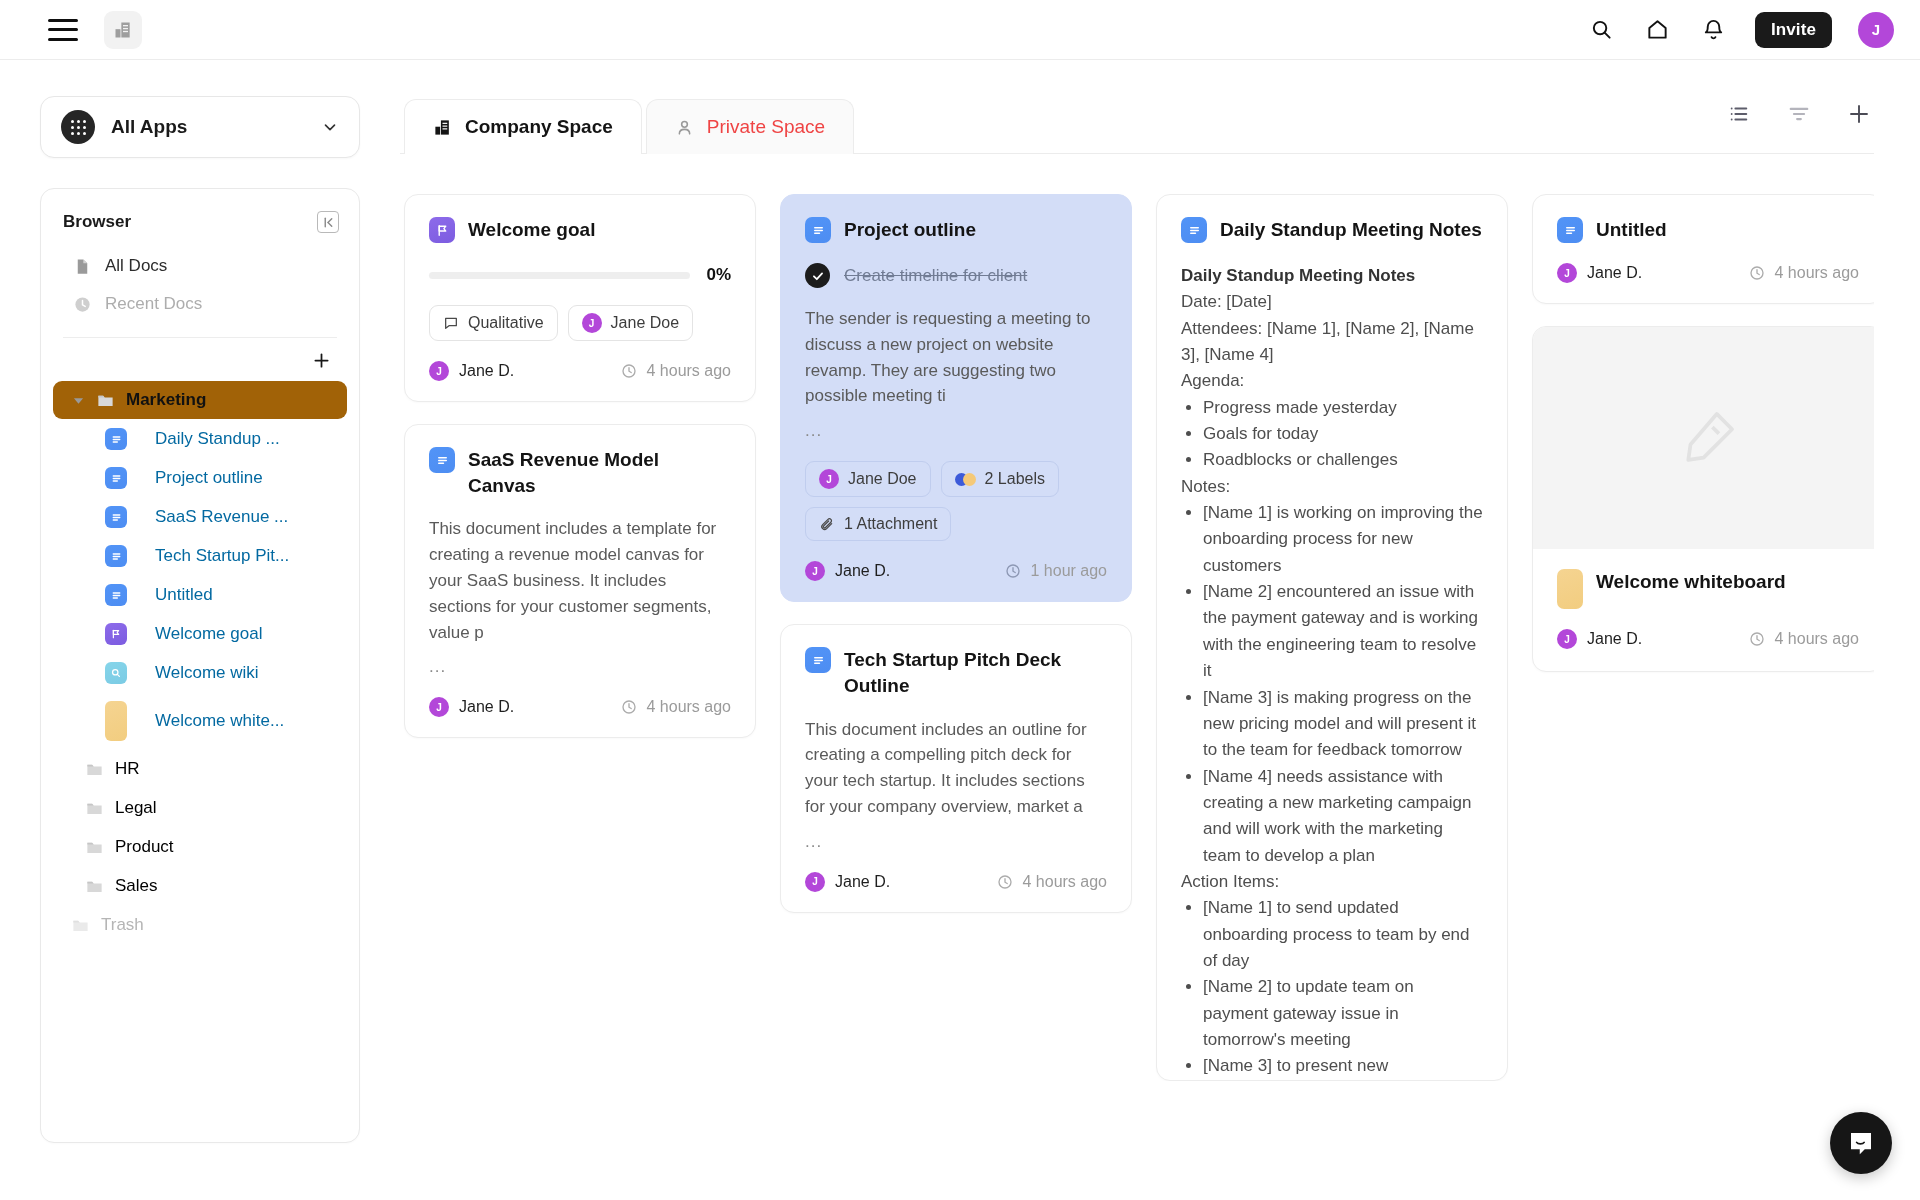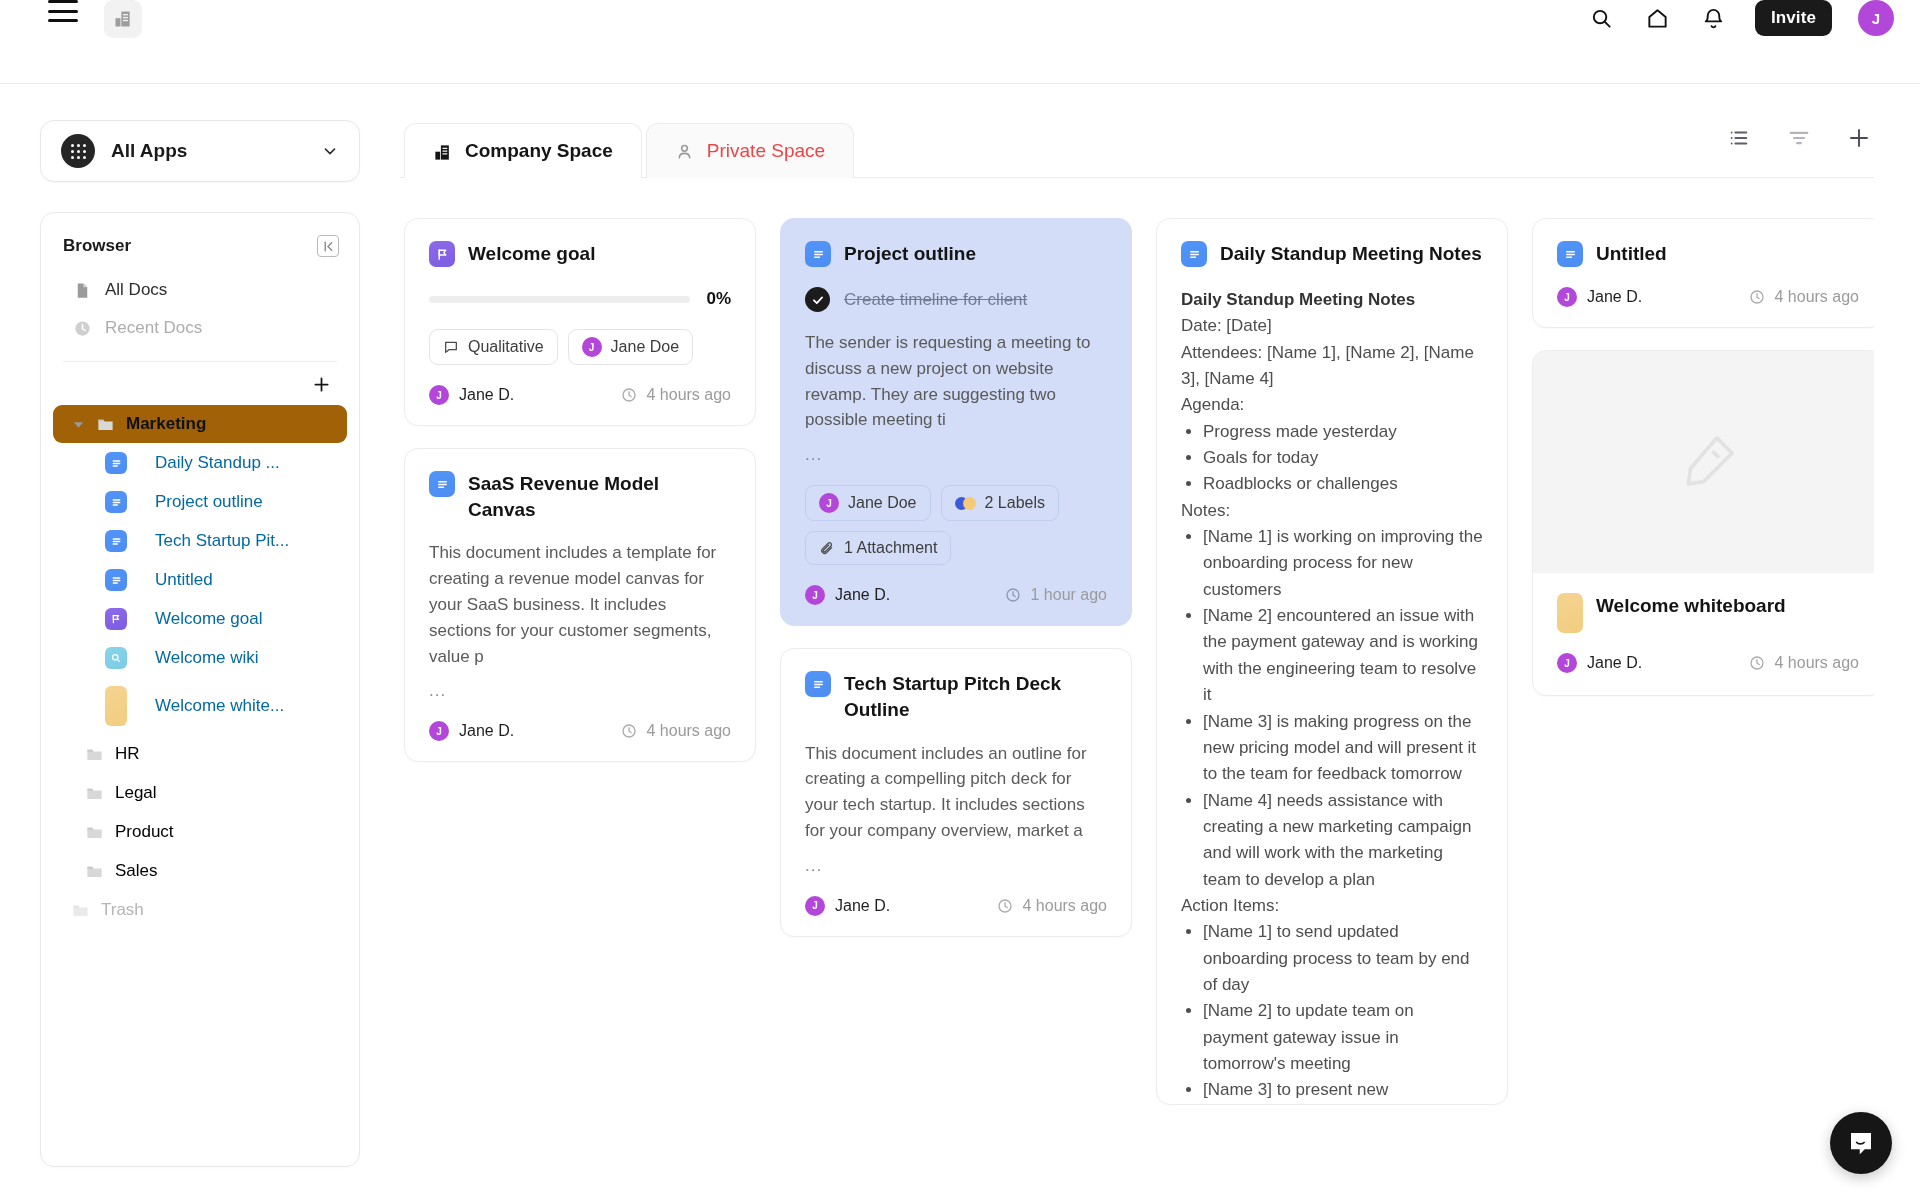--- a/index.html
+++ b/index.html
@@ -6,23 +6,23 @@
   html, body {
     width: 1920px; height: 1200px;
     background: #ffffff;
     font-family: "Liberation Sans", sans-serif;
     overflow: hidden;
     -webkit-font-smoothing: antialiased;
   }
 
   
   .topbar {
-    height: 84px; width: 100%;
+    height: 60px; width: 100%;
     border-bottom: 1px solid #ececec;
-    display: flex; align-items: flex-start;
+    display: flex; align-items: center;
     padding: 0 26px 0 48px;
     background: #fff;
     position: relative;
   }
   .hamburger { width: 30px; height: 22px; display: flex; flex-direction: column;
     justify-content: space-between; cursor: pointer; margin-right: 26px; }
   .hamburger span { display:block; height: 3px; background: #0f0f0f; border-radius: 2px; }
   .workspace-badge {
     width: 38px; height: 38px; border-radius: 9px; background: #f2f2f2;
     display:flex; align-items:center; justify-content:center; cursor:pointer;
@@ -107,21 +107,21 @@
   .tabs-bar {
     display:flex; align-items:flex-end; height: 94px;
     border-bottom: 1px solid #ececec; padding-left: 4px; position:relative;
   }
   .tab {
     display:flex; align-items:center; gap: 13px; font-size: 19px;
     padding: 16px 28px; border: 1px solid #ececec; border-bottom: none;
     border-radius: 12px 12px 0 0; background:#fafafa; color:#ef4444;
     cursor:pointer; margin-right: 4px; position:relative; top:1px;
   }
-  .tab.active { background:#fff; color:#141414; font-weight:700; border-color:#ececec;align-items:flex-end; }
+  .tab.active { background:#fff; color:#141414; font-weight:700; border-color:#ececec; }
   .tabs-actions { margin-left:auto; display:flex; align-items:center; gap: 30px; padding-bottom: 24px; }
 
   .board { display:flex; gap: 24px; padding: 40px 0 0 4px; align-items:flex-start; overflow:hidden; }
   .col { width: 352px; flex-shrink:0; display:flex; flex-direction:column; gap: 22px; }
 
   .card {
     background:#fff; border:1px solid #ececec; border-radius: 14px;
     padding: 22px 24px 20px 24px; cursor:pointer;
     box-shadow: 0 1px 2px rgba(0,0,0,.025);
   }
@@ -310,20 +310,30 @@
       </div>
       <div class="doc-row">
         <span class="tile doc">
           <svg width="13" height="13" viewBox="0 0 16 16" stroke="#fff" stroke-width="1.7" stroke-linecap="round">
             <line x1="4" y1="5" x2="12" y2="5"></line>
               <line x1="4" y1="8" x2="12" y2="8"></line>
               <line x1="4" y1="11" x2="9" y2="11"></line>
             </svg>
         </span>
         <span>Project outline</span>
+      </div>
+      <div class="doc-row">
+        <span class="tile doc">
+          <svg width="13" height="13" viewBox="0 0 16 16" stroke="#fff" stroke-width="1.7" stroke-linecap="round">
+            <line x1="4" y1="5" x2="12" y2="5"></line>
+              <line x1="4" y1="8" x2="12" y2="8"></line>
+              <line x1="4" y1="11" x2="9" y2="11"></line>
+            </svg>
+        </span>
+        <span>SaaS Revenue ...</span>
       </div>
       <div class="doc-row">
         <span class="tile doc">
           <svg width="13" height="13" viewBox="0 0 16 16" stroke="#fff" stroke-width="1.7" stroke-linecap="round">
             <line x1="4" y1="5" x2="12" y2="5"></line>
               <line x1="4" y1="8" x2="12" y2="8"></line>
               <line x1="4" y1="11" x2="9" y2="11"></line>
             </svg>
         </span>
         <span>Tech Startup Pit...</span>

